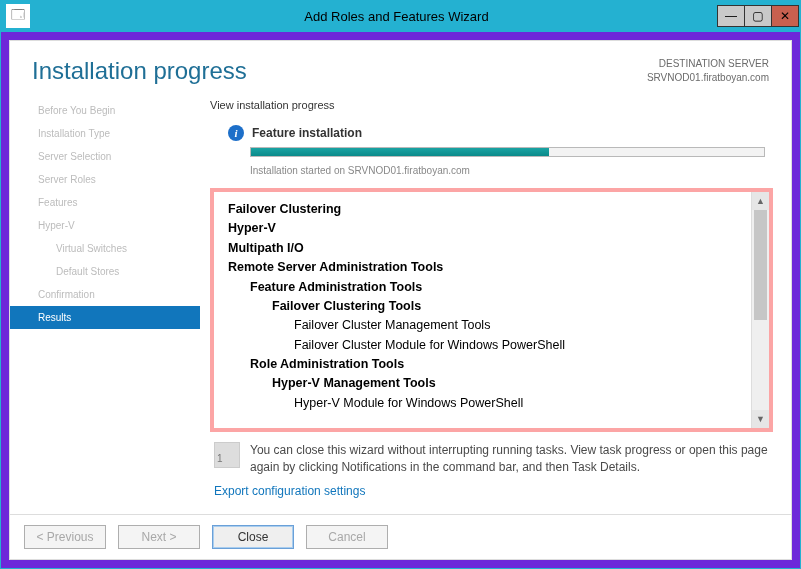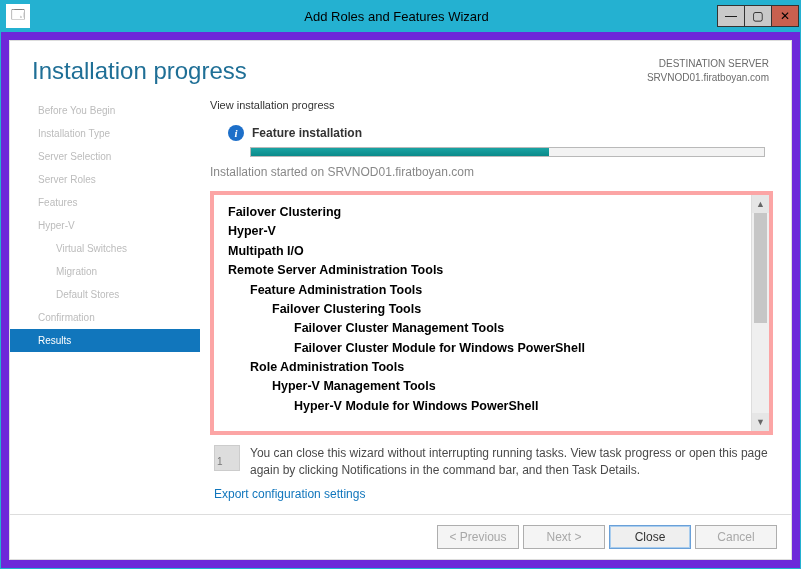--- a/index.html
+++ b/index.html
@@ -137,41 +137,42 @@
     background: #f3f3f3;
     position: relative;
     margin-bottom: 8px;
   }
   .progress-bar {
     height: 100%;
     background: linear-gradient(#1aa3a3,#0a8a8a);
     width: 58%;
   }
   .install-msg {
-    font-size: 12px;
+    margin-left: 40px;
+    font-size: 10px;
     color: #888;
     margin-bottom: 12px;
   }
   .tree-box {
     border: 4px solid #fca5a5;
     height: 244px;
     overflow: hidden;
     display: flex;
     font-size: 12.5px;
     color: #000;
   }
   .tree-content {
     flex: 1;
     padding: 8px 6px 8px 14px;
     line-height: 1.55;
   }
   .tree-content .lvl0 { font-weight: 700; }
   .tree-content .lvl1 { font-weight: 700; padding-left: 22px; }
   .tree-content .lvl2 { font-weight: 700; padding-left: 44px; }
-  .tree-content .lvl3 { font-weight: 700; padding-left: 66px; }
+  .tree-content .lvl3 { font-weight: 400; padding-left: 66px; }
   .scrollbar {
     width: 18px;
     background: #efefef;
     border-left: 1px solid #ddd;
     display: flex; flex-direction: column;
   }
   .sb-btn {
     height: 18px;
     background: #e6e6e6;
     display: flex; align-items:center; justify-content:center;
@@ -204,22 +205,21 @@
     color: #1176bc;
     font-size: 12px;
     padding: 0 0 8px 4px;
     cursor: pointer;
   }
   
   .footer {
     border-top: 1px solid #ddd;
     padding: 10px 14px;
     display: flex;
-    justify-content: flex-end;
-    gap: 4px;
+    gap: 12px;
   }
   .btn {
     min-width: 82px;
     height: 24px;
     border: 1px solid #aeaeae;
     background: #efefef;
     font-size: 12px;
     color: #333;
     cursor: pointer;
   }
@@ -259,21 +259,20 @@
 
     <div class="body">
       <div class="sidebar" id="sidebar">
           <div class="nav-item">Before You Begin</div>
           <div class="nav-item">Installation Type</div>
           <div class="nav-item">Server Selection</div>
           <div class="nav-item">Server Roles</div>
           <div class="nav-item">Features</div>
           <div class="nav-item">Hyper-V</div>
           <div class="nav-item sub">Virtual Switches</div>
-          <div class="nav-item sub">Migration</div>
           <div class="nav-item sub">Default Stores</div>
           <div class="nav-item">Confirmation</div>
           <div class="nav-item active">Results</div>
         </div>
 
       <div class="main">
         <div class="view-label">View installation progress</div>
 
         <div class="status-row">
           <div class="info-icon">i</div>

